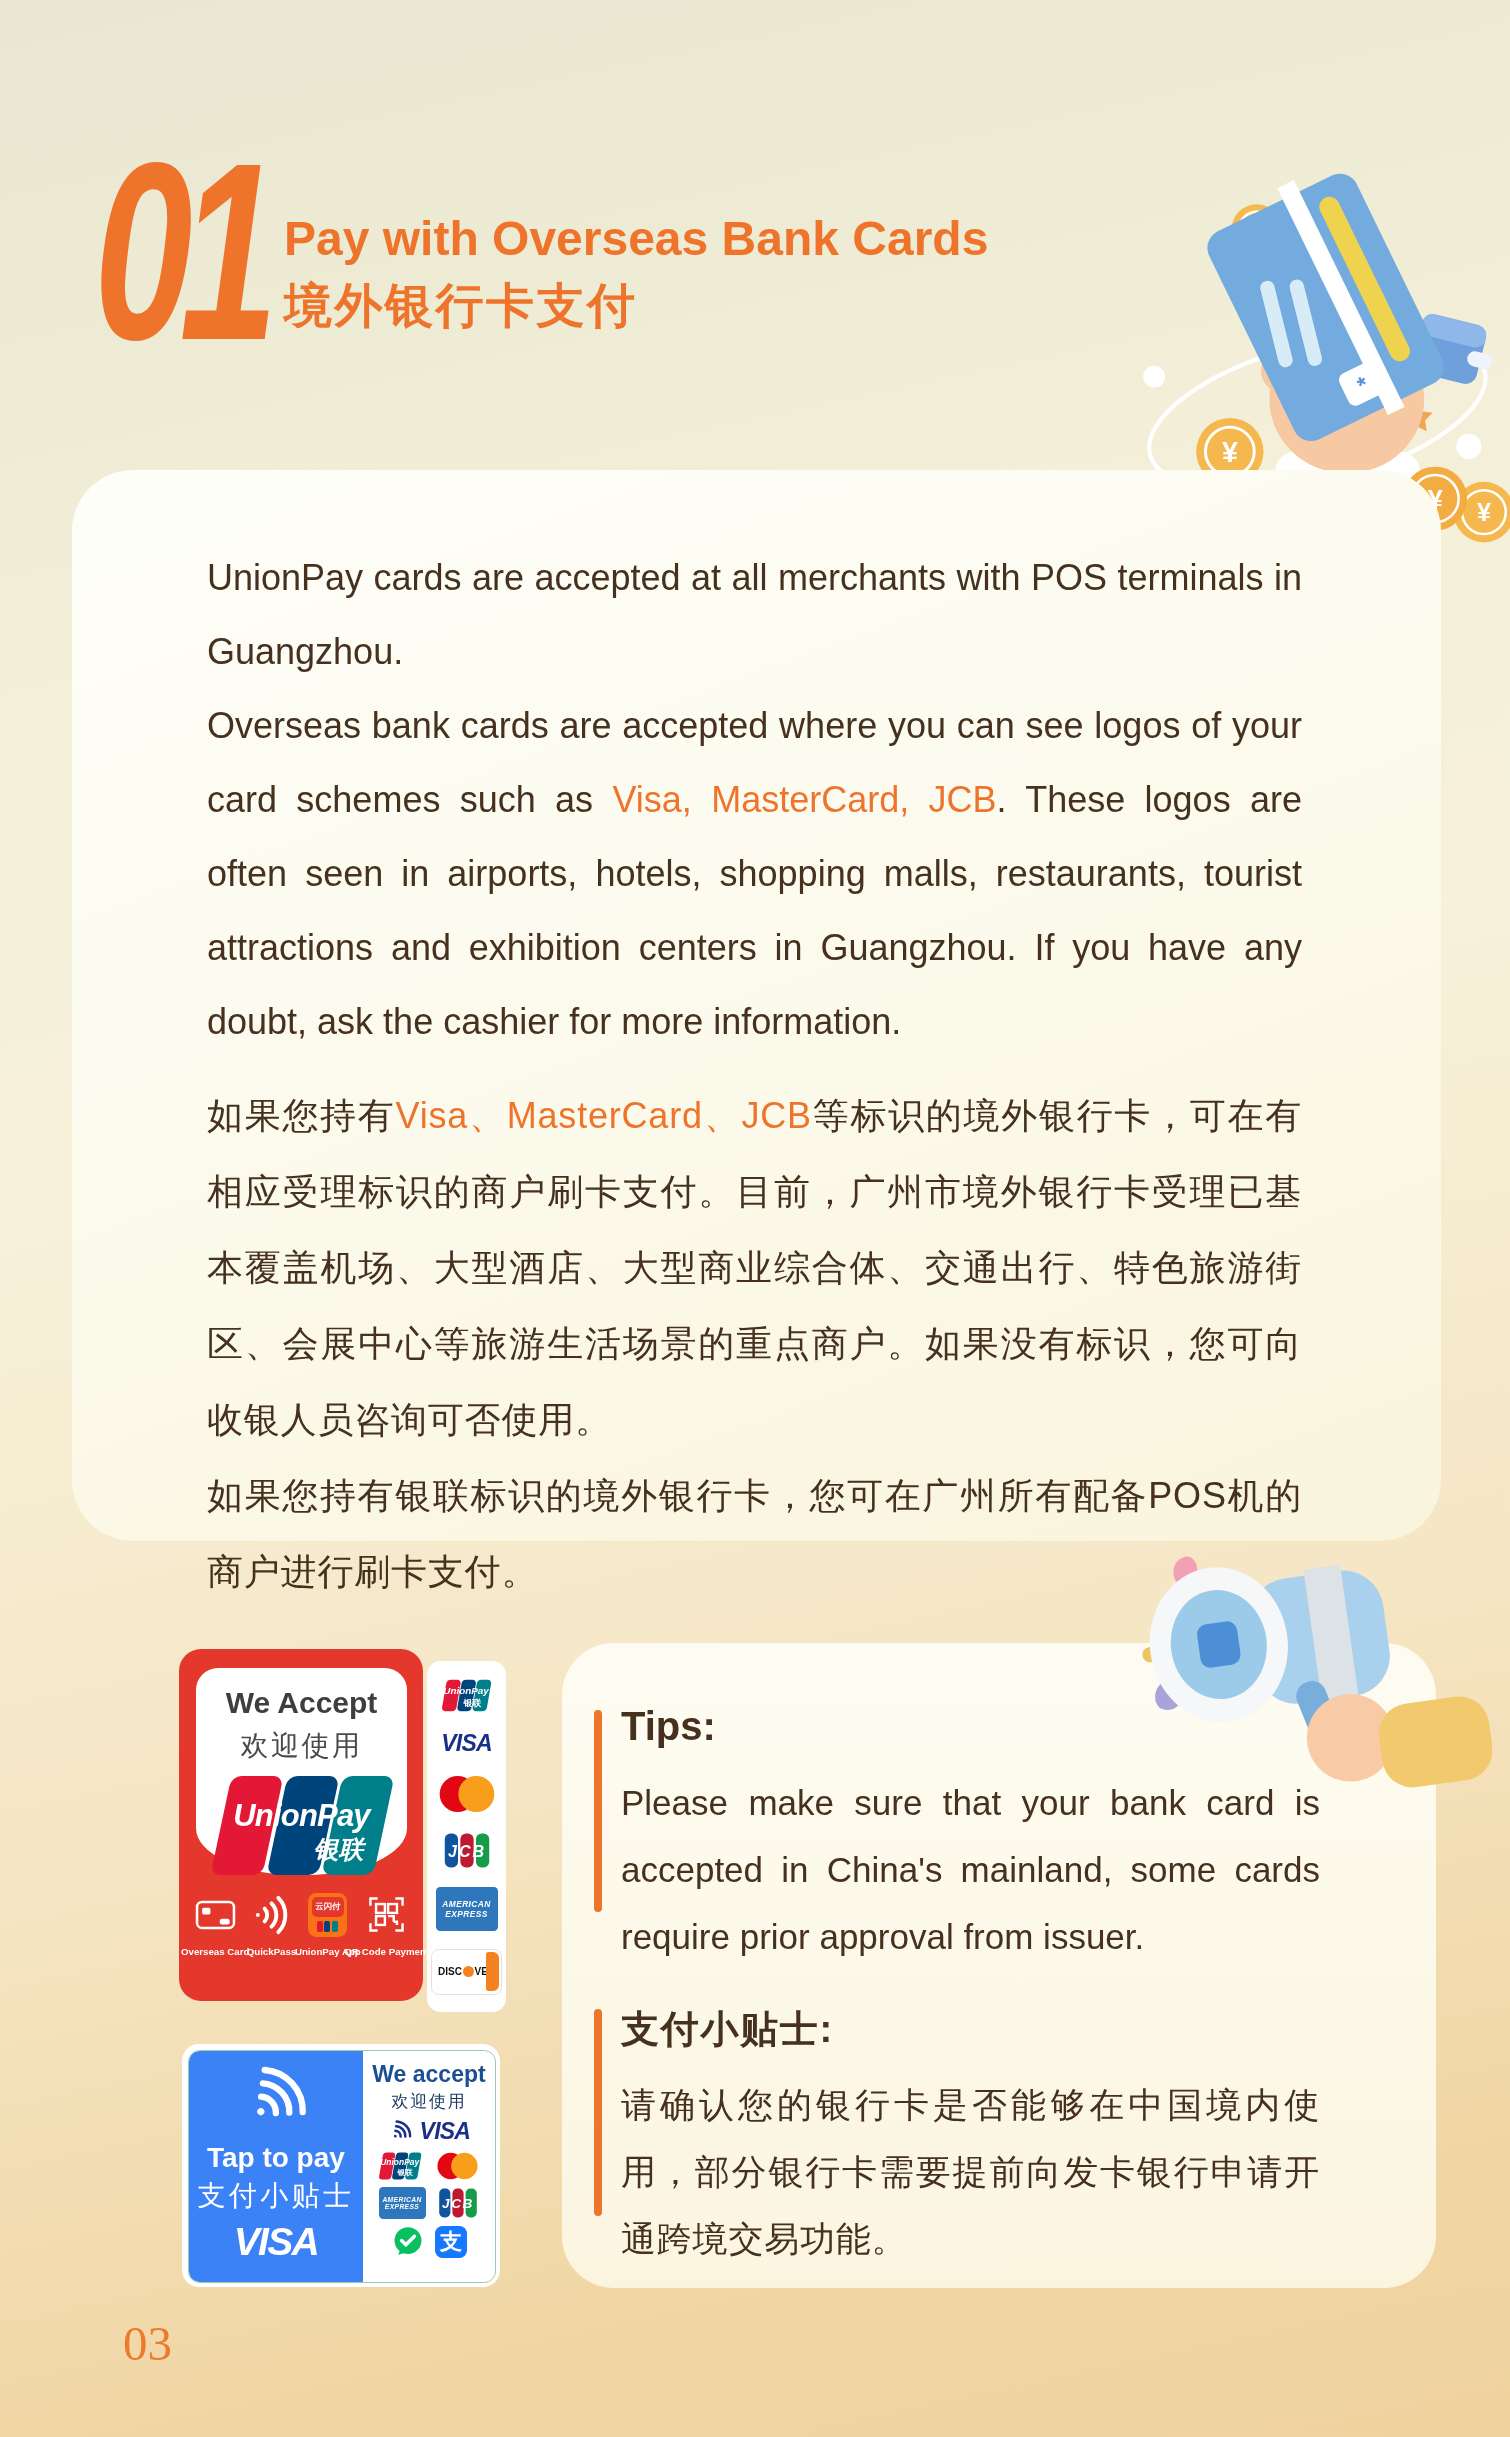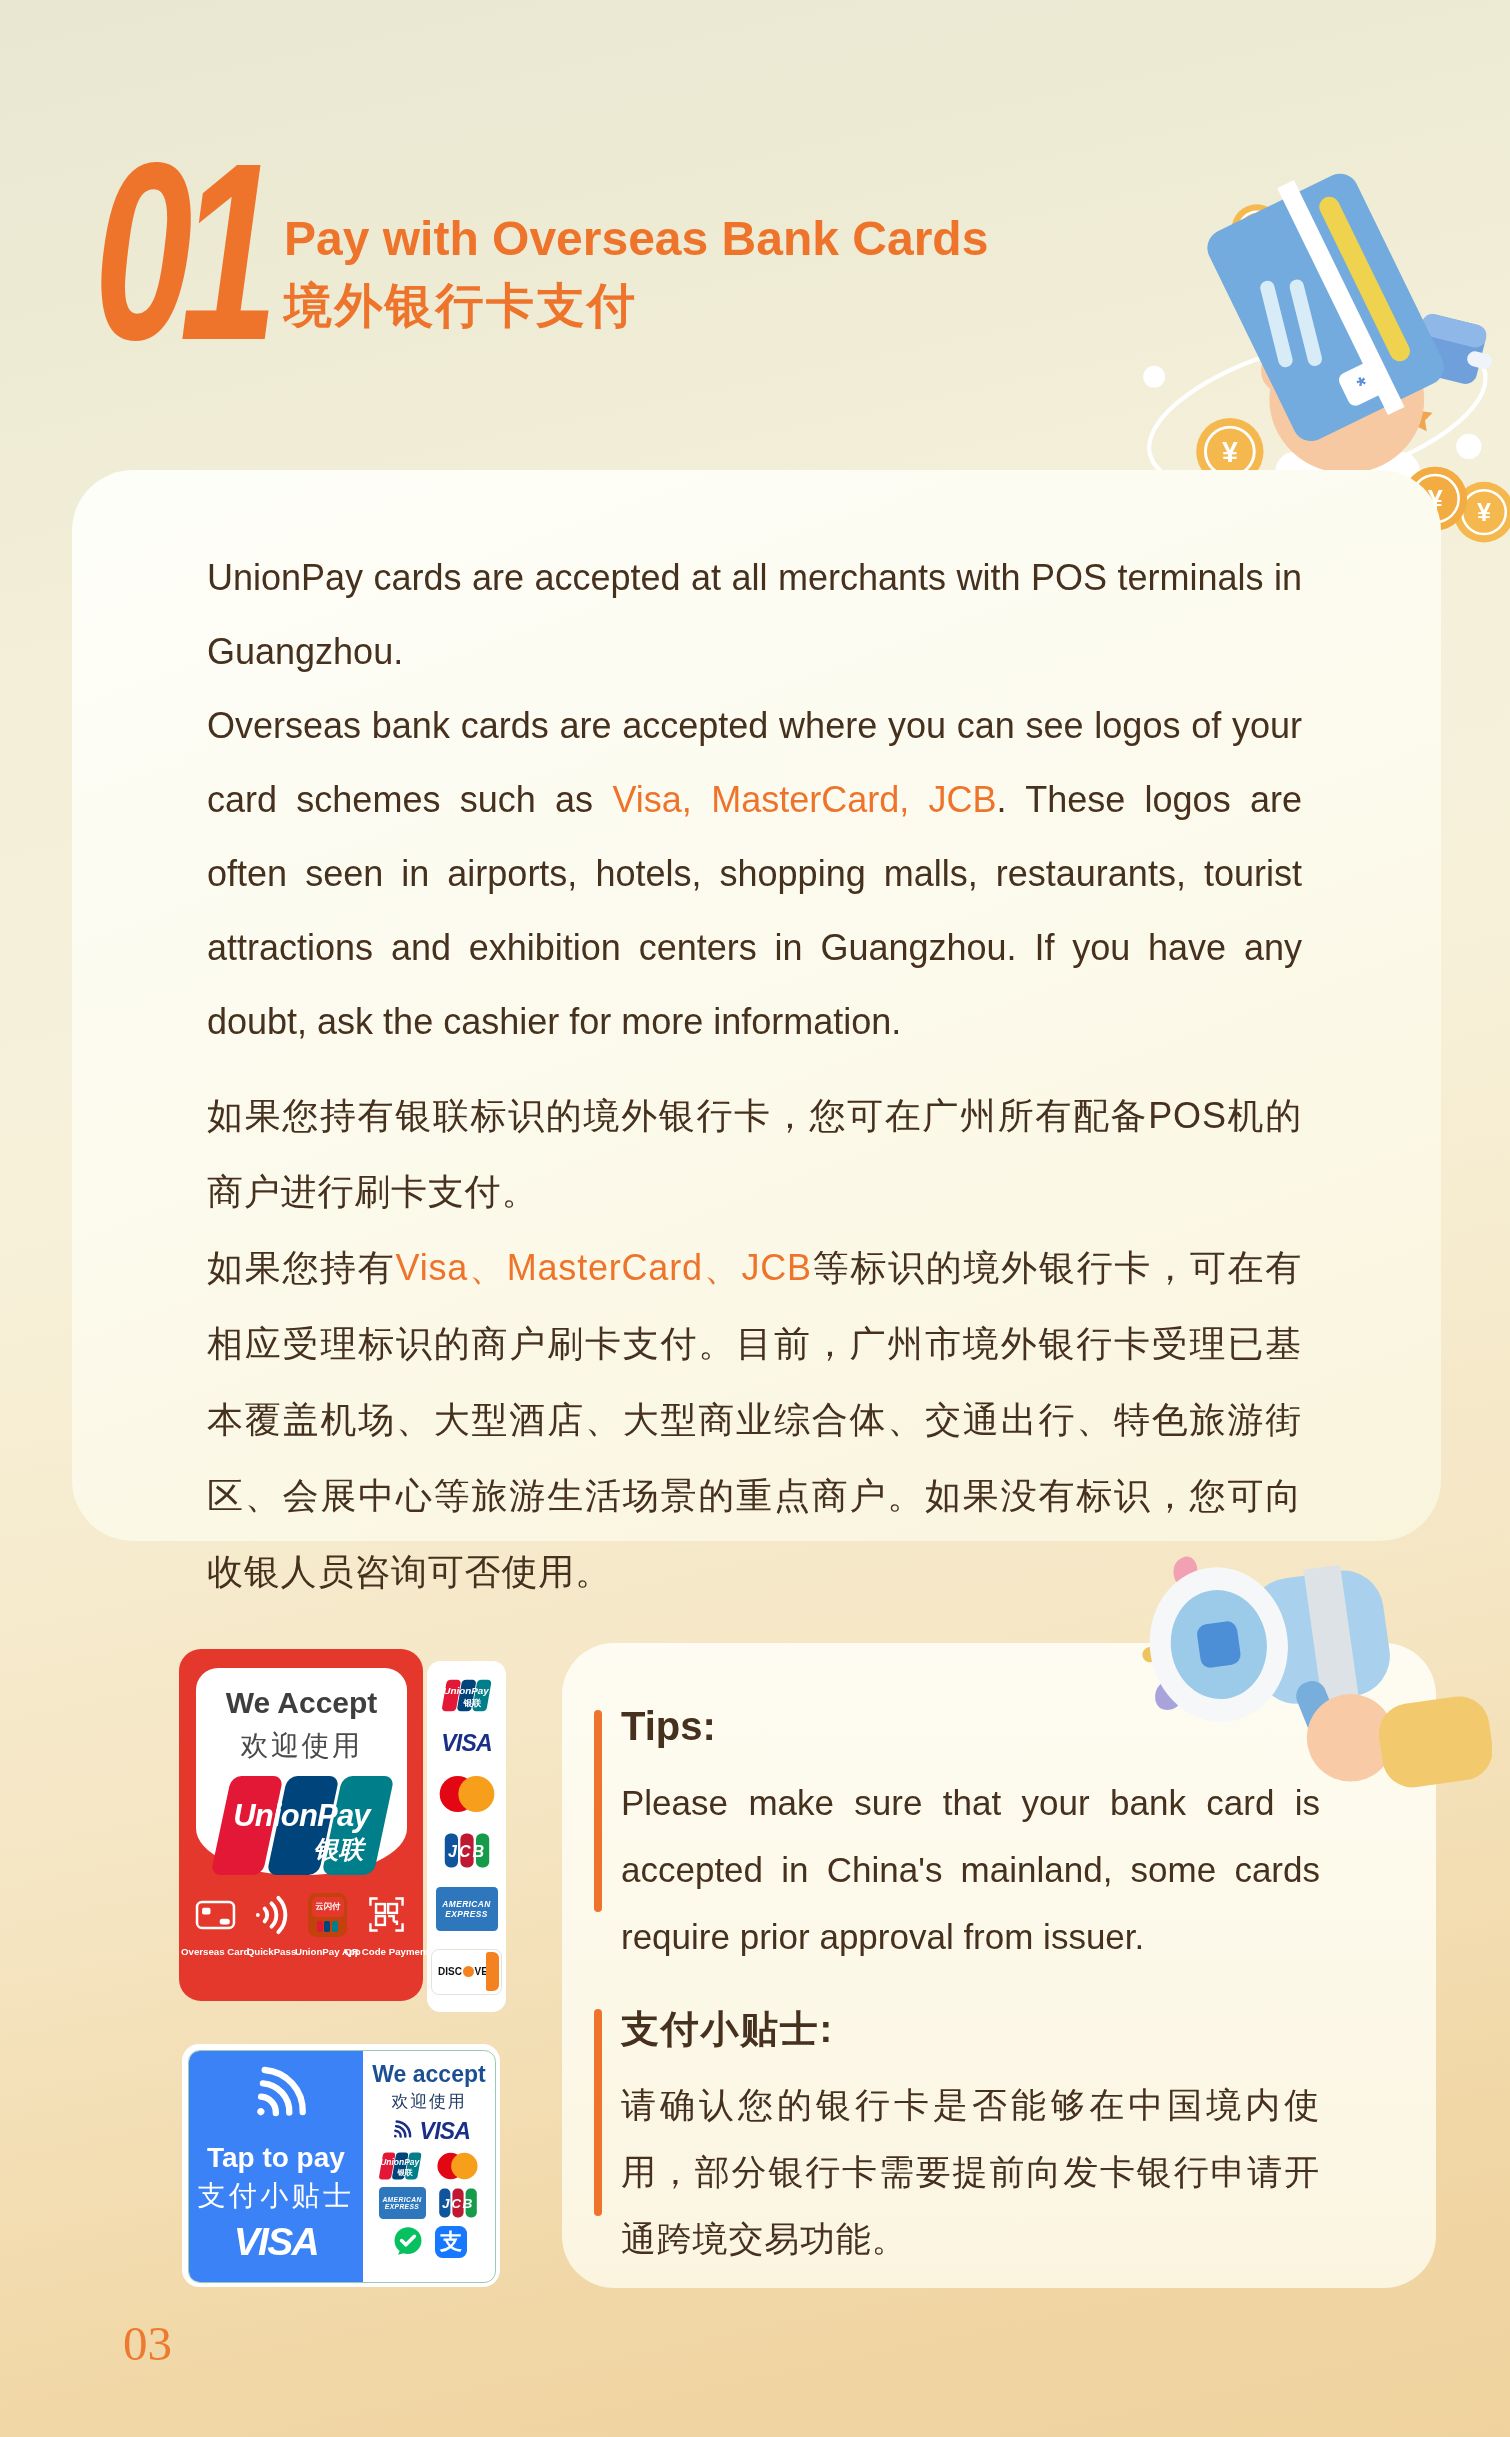--- a/index.html
+++ b/index.html
@@ -49,21 +49,21 @@
   .up-logo .pg.r{left:10px; background:#E21836;}
   .up-logo .pg.n{left:66px; background:#00447C;}
   .up-logo .pg.t{left:121px; background:#007E8A;}
   .up-logo .en{position:absolute; left:0; right:0; top:22px; color:#fff; font-size:31px;
     font-weight:700; font-style:italic; text-align:center; letter-spacing:-0.8px;}
   .up-logo .zh{position:absolute; right:29px; top:57px; color:#fff; font-size:25px; font-weight:700; font-style:italic;}
   .rc-features{position:absolute; left:0; right:0; top:241px; display:flex; justify-content:space-around; padding:0 6.7px;}
   .feat{display:flex; flex-direction:column; align-items:center; width:59px;}
   .feat .ic{height:49px; display:flex; align-items:center; justify-content:center;}
   .feat .lb{margin-top:6.7px; font-size:9.7px; font-weight:600; color:#fff; white-space:nowrap;}
-  .app-ic{width:39px; height:44px; background:#c2410c; border-radius:8.4px; position:relative;}
+  .app-ic{width:39px; height:44px; background:#f97316; border-radius:8.4px; position:relative;}
   .app-ic .band{position:absolute; left:3.4px; top:4.2px; right:3.4px; height:20px; background:#E5382C;
     border-radius:5px; color:#fff; font-size:8.4px; font-weight:700; display:flex; align-items:center; justify-content:center;}
   .app-ic .s{position:absolute; bottom:5px; width:5.9px; height:11px; border-radius:1.7px;}
   .app-ic .s1{left:8.4px; background:#E21836;} .app-ic .s2{left:16px; background:#00447C;} .app-ic .s3{left:23.6px; background:#007E8A;}
   .scheme-strip{
     position:absolute; left:248px; top:11.8px; width:79px; height:334px;
     background:#fff; border-radius:13.5px;
     display:flex; flex-direction:column; align-items:center; justify-content:space-around; padding:8.4px 0;
   }
   .visa-word{font-size:23px; font-weight:800; font-style:italic; color:#1A2F87; letter-spacing:-0.8px;}
@@ -166,22 +166,22 @@
       <text x="352" y="412" text-anchor="middle" font-size="32" font-weight="bold" fill="#FFFFFF">¥</text>
     </g>
   </svg>
 
   <div class="main-card">
     <div class="intro-en">
       <p>UnionPay cards are accepted at all merchants with POS terminals in Guangzhou.</p>
       <p><span>Overseas bank cards are accepted where you can see logos of your card schemes such as </span><span class="hl">Visa, MasterCard, JCB</span><span>. These logos are often seen in airports, hotels, shopping malls, restaurants, tourist attractions and exhibition centers in Guangzhou. If you have any doubt, ask the cashier for more information.</span></p>
     </div>
     <div class="intro-zh">
+      <p><span>如果您持有</span><span class="hl">Visa、MasterCard、JCB</span><span>等标识的境外银行卡，可在有相应受理标识的商户刷卡支付。目前，广州市境外银行卡受理已基本覆盖机场、大型酒店、大型商业综合体、交通出行、特色旅游街区、会展中心等旅游生活场景的重点商户。如果没有标识，您可向收银人员咨询可否使用。</span></p>
       <p>如果您持有银联标识的境外银行卡，您可在广州所有配备POS机的商户进行刷卡支付。</p>
-      <p><span>如果您持有</span><span class="hl">Visa、MasterCard、JCB</span><span>等标识的境外银行卡，可在有相应受理标识的商户刷卡支付。目前，广州市境外银行卡受理已基本覆盖机场、大型酒店、大型商业综合体、交通出行、特色旅游街区、会展中心等旅游生活场景的重点商户。如果没有标识，您可向收银人员咨询可否使用。</span></p>
     </div>
   </div>
 
   <div class="accept-sign">
     <div class="red-card">
       <div class="white-zone">
         <div class="wa-en">We Accept</div>
         <div class="wa-zh">欢迎使用</div>
         <div class="up-logo">
           <span class="pg r"></span>

